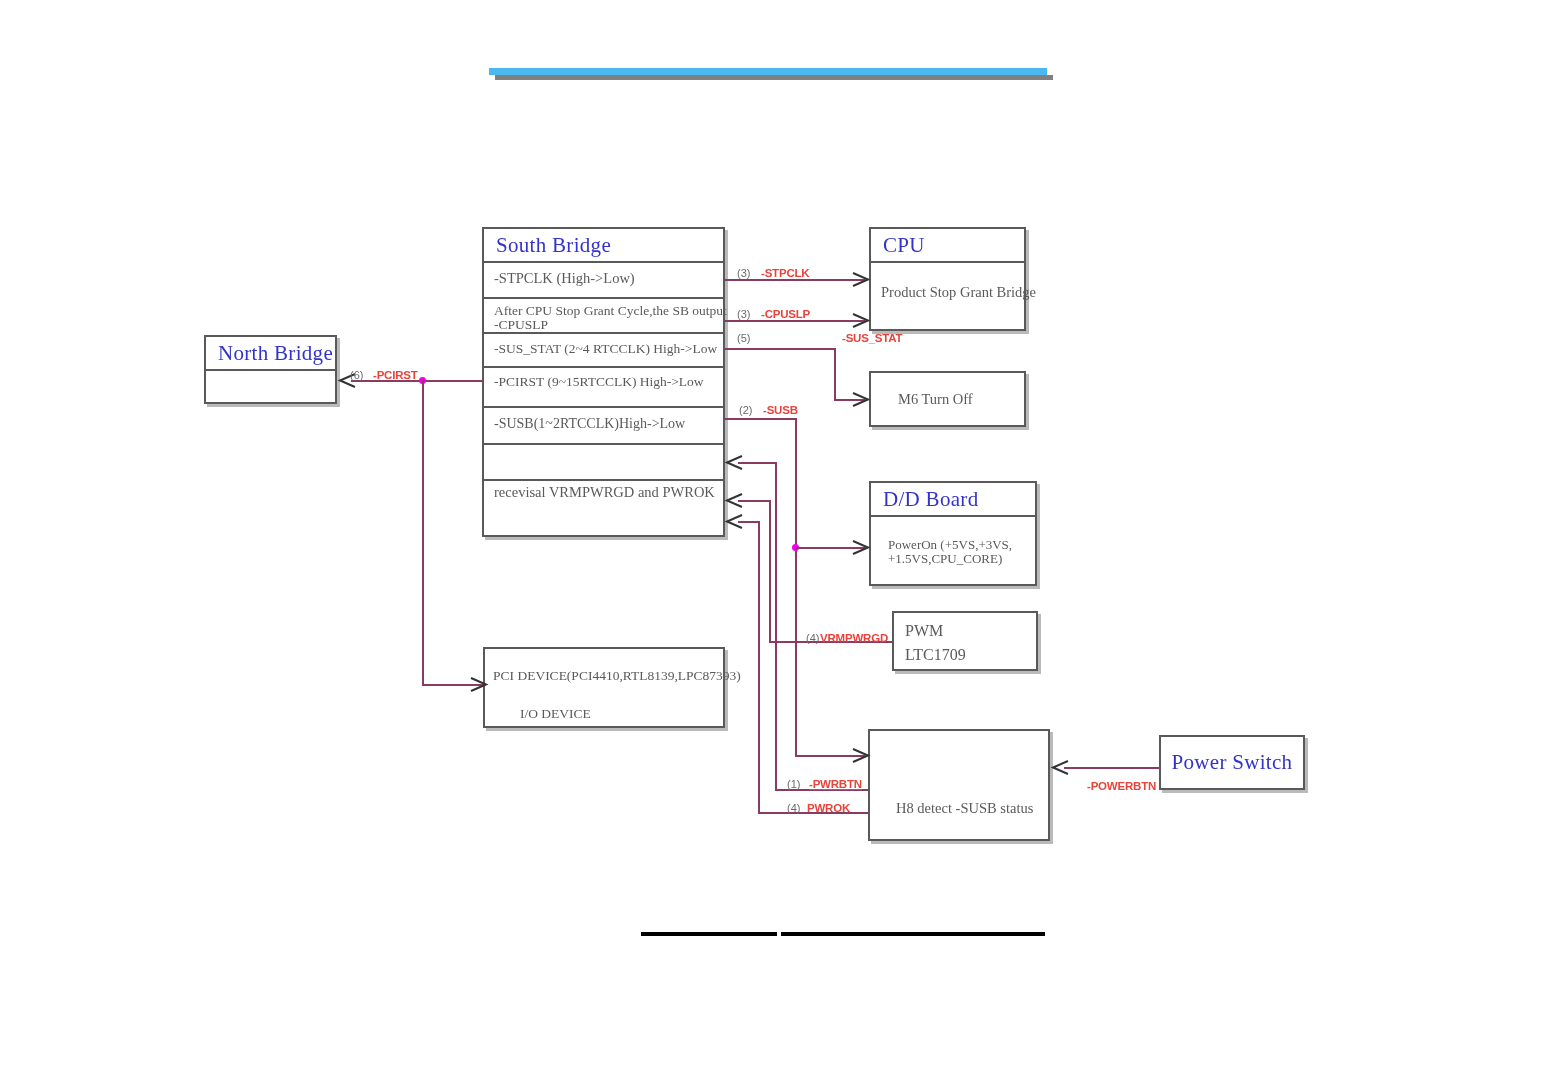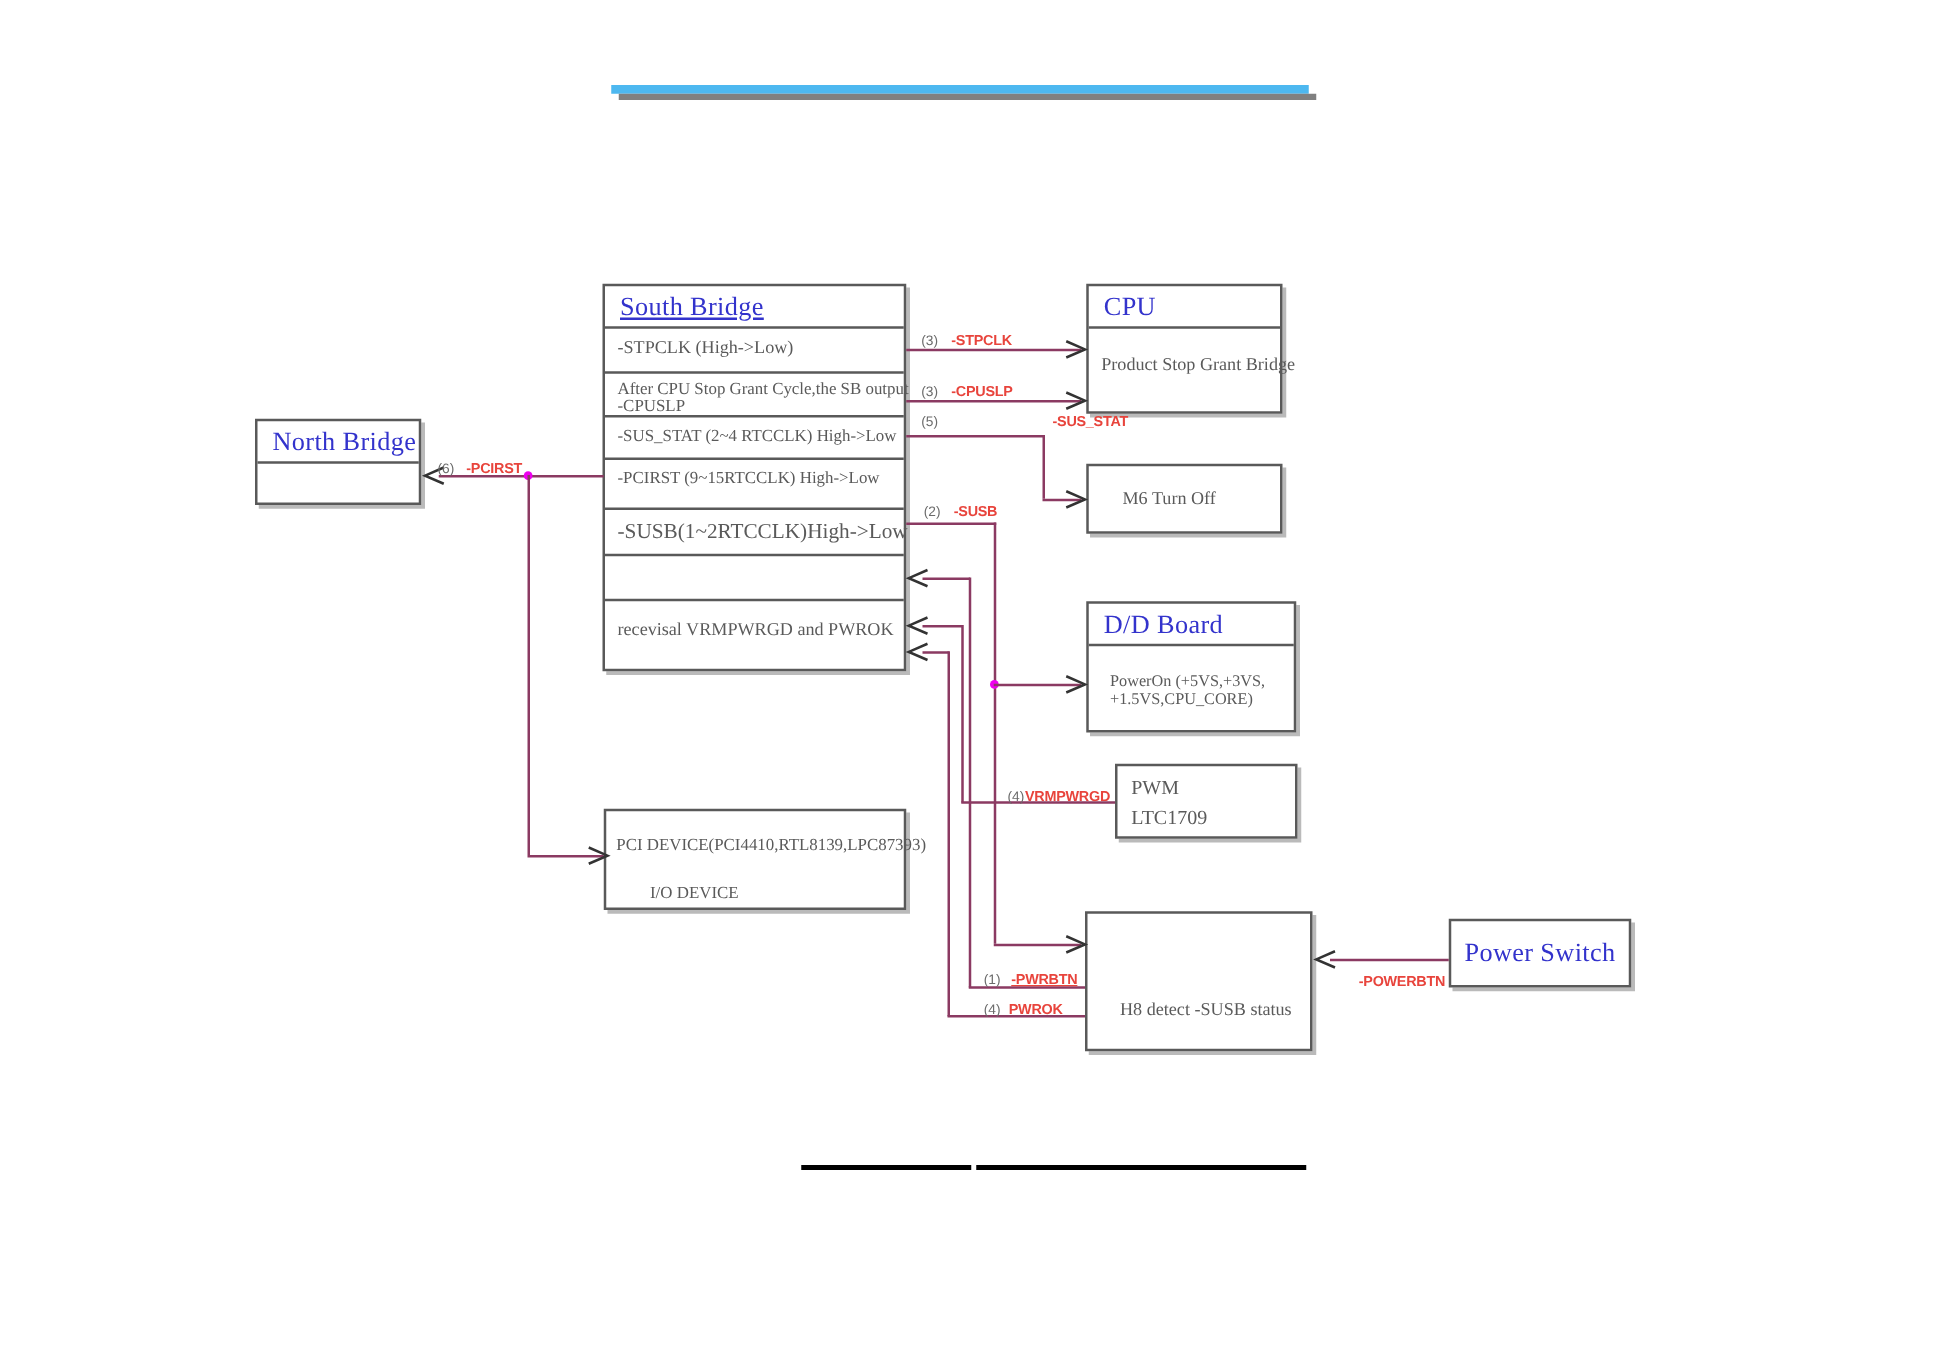--- a/index.html
+++ b/index.html
@@ -118,42 +118,42 @@
 <div id="page">
 
   <div class="top-bar" style="left:489px; top:68px; width:558px;"></div>
   <div class="top-bar-shadow" style="left:495px; top:75px; width:558px;"></div>
 
   <div class="box" style="left:204px; top:335px; width:133px; height:69px;"></div>
   <div class="box-title" style="left:206px; top:337px; width:129px; height:32px;">North Bridge</div>
   <div class="hsep" style="left:206px; top:369px; width:129px;"></div>
 
   <div class="box" style="left:482px; top:227px; width:243px; height:310px;"></div>
-  <div class="box-title" style="left:484px; top:229px; width:216px; height:32px;text-decoration:underline;">South Bridge</div>
+  <div class="box-title" style="left:484px; top:229px; width:216px; height:32px;">South Bridge</div>
   <div class="hsep" style="left:484px; top:261px; width:239px;"></div>
 
   <div class="row" style="left:484px; top:261px; width:239px; height:36px;">-STPCLK  (High-&gt;Low)</div>
   <div class="hsep" style="left:484px; top:297px; width:239px;"></div>
 
   <div class="cell-text" style="left:494px; top:303px; font-size:13.5px;">After CPU Stop Grant Cycle,the SB output</div>
   <div class="cell-text" style="left:494px; top:317px; font-size:13.5px;">-CPUSLP</div>
   <div class="hsep" style="left:484px; top:332px; width:239px;"></div>
 
   <div class="row" style="left:484px; top:332px; width:239px; height:34px; font-size:13.5px;">-SUS_STAT  (2~4 RTCCLK)  High-&gt;Low</div>
   <div class="hsep" style="left:484px; top:366px; width:239px;"></div>
 
   <div class="row" style="left:484px; top:366px; width:239px; height:32px; font-size:13.5px;">-PCIRST  (9~15RTCCLK)  High-&gt;Low</div>
   <div class="hsep" style="left:484px; top:406px; width:239px;"></div>
 
-  <div class="row" style="left:484px; top:406px; width:239px; height:37px; font-size:17px;">-SUSB(1~2RTCCLK)High-&gt;Low</div>
+  <div class="row" style="left:484px; top:406px; width:239px; height:37px; font-size:14px;">-SUSB(1~2RTCCLK)High-&gt;Low</div>
   <div class="hsep" style="left:484px; top:443px; width:239px;"></div>
 
   <div class="hsep" style="left:484px; top:479px; width:239px;"></div>
 
-  <div class="row" style="left:484px; top:479px; width:239px; height:52px;">recevisal VRMPWRGD and PWROK</div>
+  <div class="row" style="left:484px; top:467px; width:239px; height:52px;">recevisal VRMPWRGD and PWROK</div>
 
   <div class="box" style="left:869px; top:227px; width:157px; height:104px;"></div>
   <div class="box-title" style="left:871px; top:229px; width:153px; height:32px;">CPU</div>
   <div class="hsep" style="left:871px; top:261px; width:153px;"></div>
   <div class="cell-text" style="left:881px; top:284px;">Product Stop Grant Bridge</div>
 
   <div class="box" style="left:869px; top:371px; width:157px; height:56px;"></div>
   <div class="cell-text" style="left:898px; top:391px;">M6 Turn Off</div>
 
   <div class="box" style="left:869px; top:481px; width:168px; height:105px;"></div>

